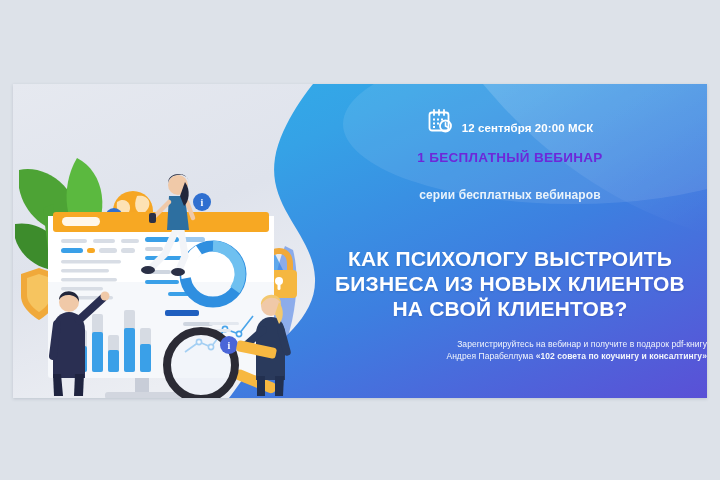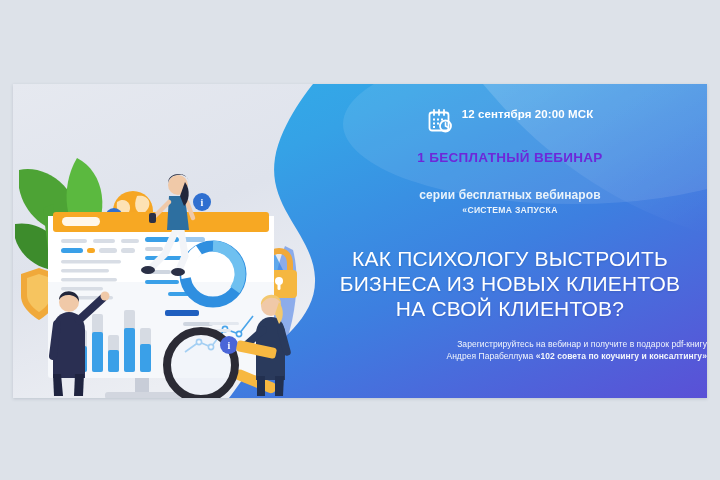--- a/index.html
+++ b/index.html
@@ -24,21 +24,21 @@
   
   .illus{position:absolute;left:0;top:0;width:330px;height:314px;}
 
   
   .content{
     position:absolute;left:300px;top:0;width:394px;height:314px;
     text-align:center;color:#ffffff;
   }
   .date-row{
     position:absolute;left:0;top:24px;width:100%;
-    display:flex;align-items:flex-start;justify-content:center;gap:9px;
+    display:flex;align-items:flex-end;justify-content:center;gap:9px;
   }
   .cal-icon{display:block;width:26px;height:26px;flex:0 0 26px;}
   .date-text{
     font-size:11.5px;font-weight:bold;letter-spacing:.1px;
     color:#ffffff;white-space:nowrap;
   }
   .headline-1{
     position:absolute;left:0;top:66px;width:100%;
     font-size:13.5px;font-weight:bold;letter-spacing:.3px;color:#6d28d9;
   }
@@ -46,21 +46,21 @@
     position:absolute;left:0;top:104px;width:100%;
     font-size:12px;font-weight:bold;color:#eaf3fb;letter-spacing:.1px;
   }
   .series-name{
     position:absolute;left:0;top:121px;width:100%;
     font-size:8.6px;font-weight:bold;color:#eaf3fb;letter-spacing:.3px;
     line-height:11.5px;
   }
   .main-title{
     position:absolute;left:0;top:162px;width:100%;
-    font-size:21px;font-weight:normal;letter-spacing:.2px;line-height:25px;
+    font-size:21px;font-weight:bold;letter-spacing:.2px;line-height:25px;
     color:#ffffff;text-shadow:0 1px 2px rgba(20,50,110,.22);
   }
   .footer-note{
     position:absolute;left:0;top:254px;width:100%;
     font-size:8.5px;line-height:12px;color:#f2f6fc;letter-spacing:.05px;text-align:right;
   }
   .footer-note .b{font-weight:bold;margin-top:36px;}
 </style>
 </head>
 <body style="background: rgb(221, 226, 233);">
@@ -293,21 +293,20 @@
           <path d="M18.5 14.8 L18.5 18 L21 19.4" fill="none" stroke="#ffffff" stroke-width="1.6" stroke-linecap="round"></path>
         </svg>
         <span class="date-text">12 сентября 20:00 МСК</span>
       </div>
 
       <div class="headline-1">1 БЕСПЛАТНЫЙ ВЕБИНАР</div>
 
       <div class="series-line">серии бесплатных вебинаров</div>
 
       <div class="series-name">
-        <div>«СИСТЕМА ЗАПУСКА</div>
       </div>
 
       <div class="main-title">
         <div>КАК ПСИХОЛОГУ ВЫСТРОИТЬ</div>
         <div>БИЗНЕСА ИЗ НОВЫХ КЛИЕНТОВ</div>
         <div>НА СВОЙ КЛИЕНТОВ?</div>
       </div>
 
       <div class="footer-note">
         <div>Зарегистрируйтесь на вебинар и получите в подарок pdf-книгу</div>

